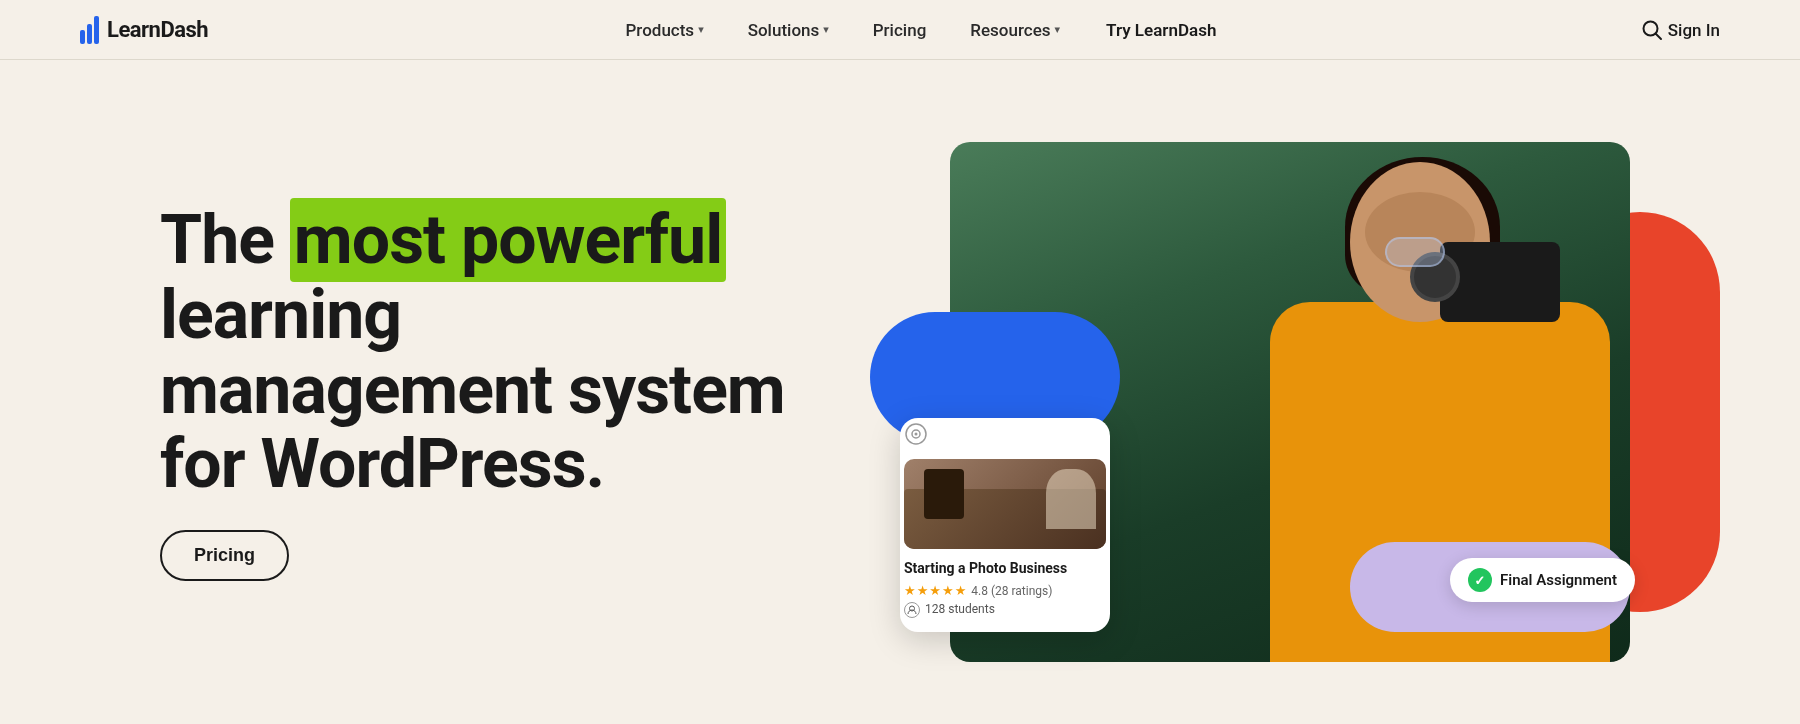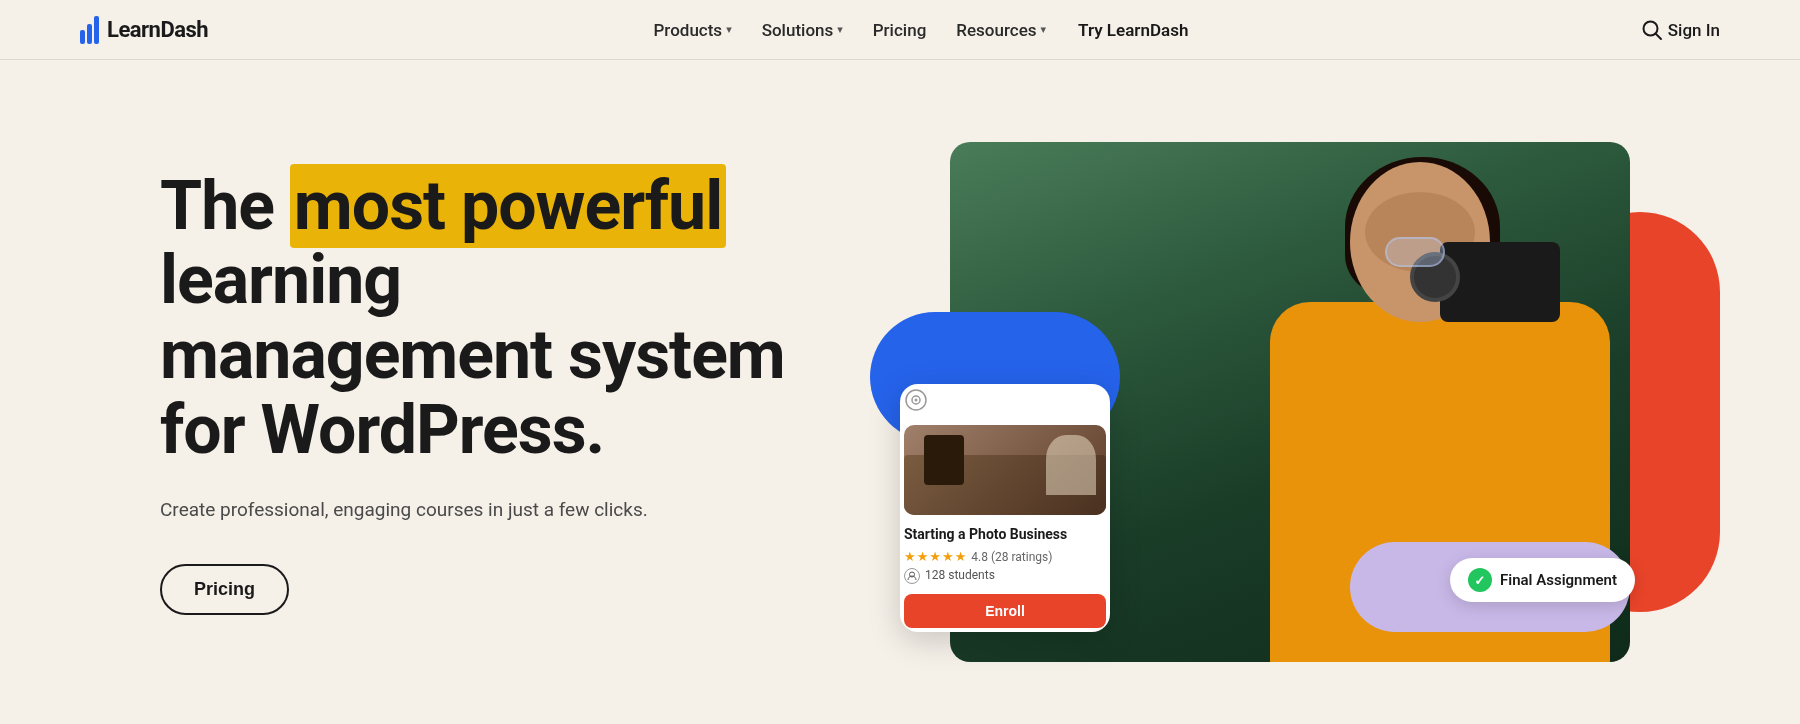--- a/index.html
+++ b/index.html
@@ -50,21 +50,21 @@
     .logo-text {
       font-size: 22px;
       font-weight: 700;
       color: #1a1a1a;
       letter-spacing: -0.5px;
     }
 
     nav {
       display: flex;
       align-items: center;
-      gap: 2px;
+      gap: 16px;
     }
 
     .nav-item {
       display: flex;
       align-items: center;
       gap: 4px;
       padding: 8px 14px;
       font-size: 17px;
       color: #2a2a2a;
       cursor: pointer;
@@ -126,21 +126,21 @@
     .hero-headline {
       font-size: 68px;
       font-weight: 700;
       line-height: 1.1;
       color: #1a1a1a;
       margin-bottom: 28px;
       letter-spacing: -1px;
     }
 
     .highlight {
-      background: #eab308;
+      background: #84cc16;
       padding: 2px 4px;
       border-radius: 4px;
     }
 
     .hero-sub {
       font-size: 19px;
       color: #4a4a4a;
       margin-bottom: 40px;
       line-height: 1.5;
     }
@@ -450,21 +450,20 @@
     </div>
     <div class="sign-in-btn">Sign In</div>
   </div>
 </header>
 
 <section class="hero">
   <div class="hero-left">
     <h1 class="hero-headline">
       <span>The </span><span class="highlight">most powerful</span><span> learning management system for WordPress.</span>
     </h1>
-    <p class="hero-sub">Create professional, engaging courses in just a few clicks.</p>
     <div class="hero-buttons">
       <button class="btn-pricing">Pricing</button>
     </div>
   </div>
 
   <div class="hero-right">
 
     <div class="orange-blob"></div>
 
     <div class="photo-collage">
@@ -515,21 +514,20 @@
       </div>
       <div class="students-row">
         <div class="students-icon">
           <svg width="10" height="10" viewBox="0 0 10 10" fill="none">
             <circle cx="5" cy="3.5" r="2.5" stroke="#555" stroke-width="1"></circle>
             <path d="M1 9c0-2.2 1.8-4 4-4s4 1.8 4 4" stroke="#555" stroke-width="1"></path>
           </svg>
         </div>
         <span>128 students</span>
       </div>
-      <button class="enroll-btn">Enroll</button>
     </div>
 
     <div class="assignment-badge">
       <div class="check-circle">✓</div>
       <span>Final Assignment</span>
     </div>
 
   </div>
 </section>
 

